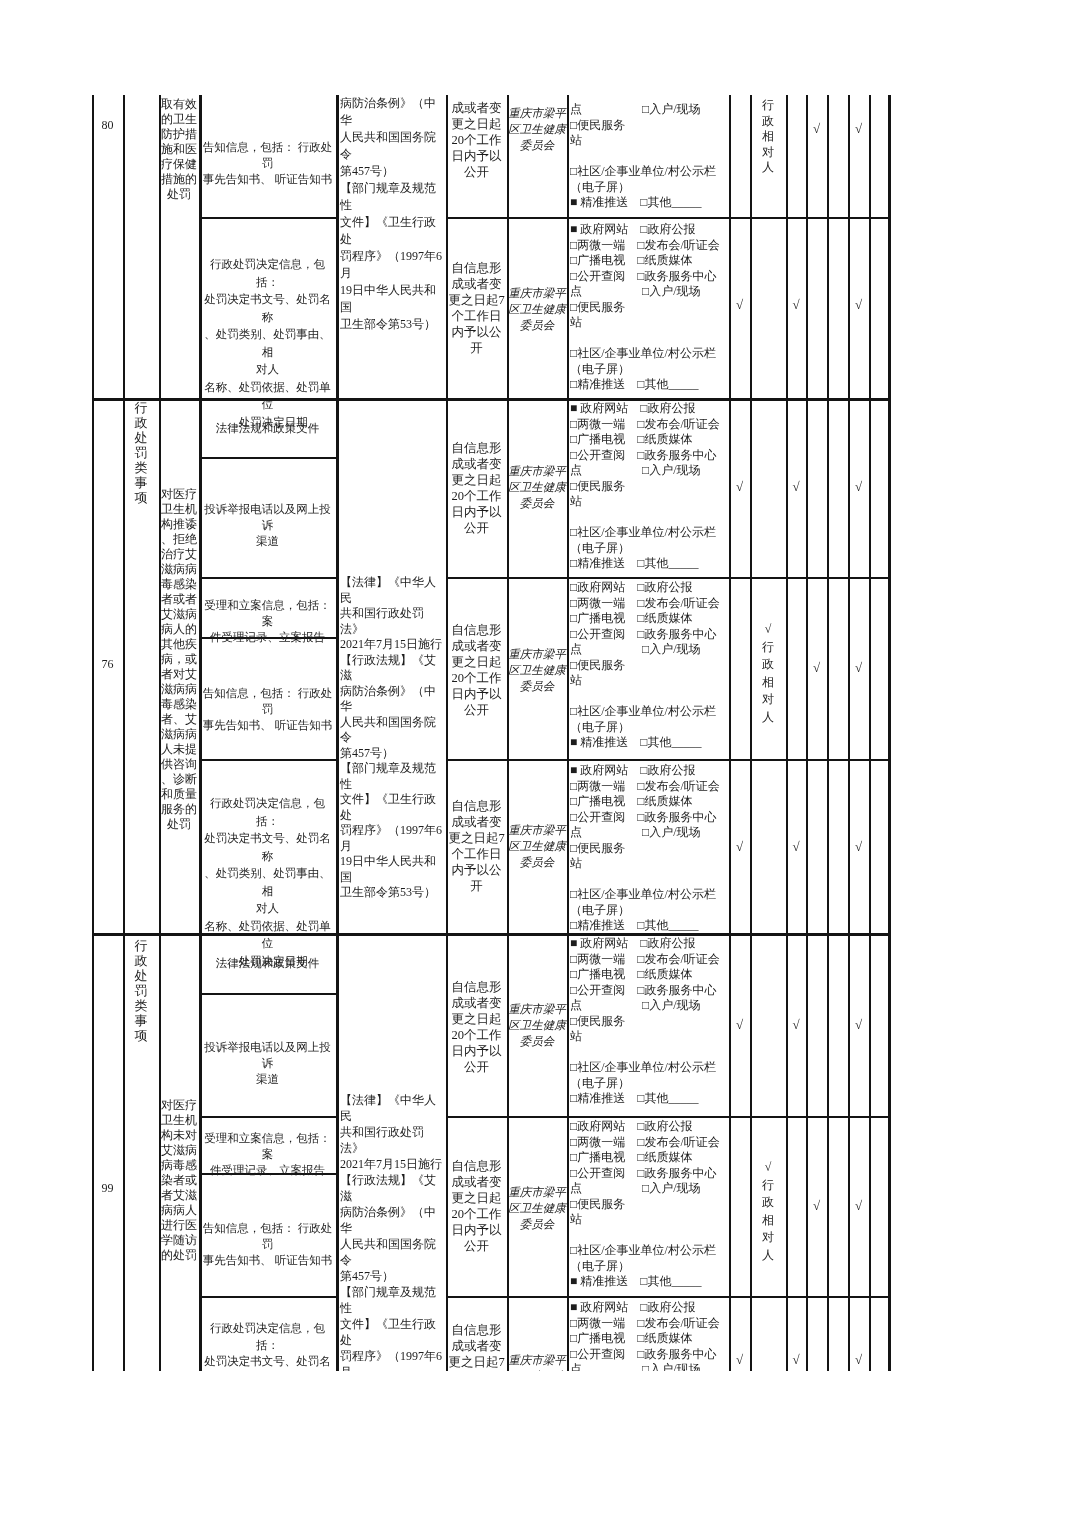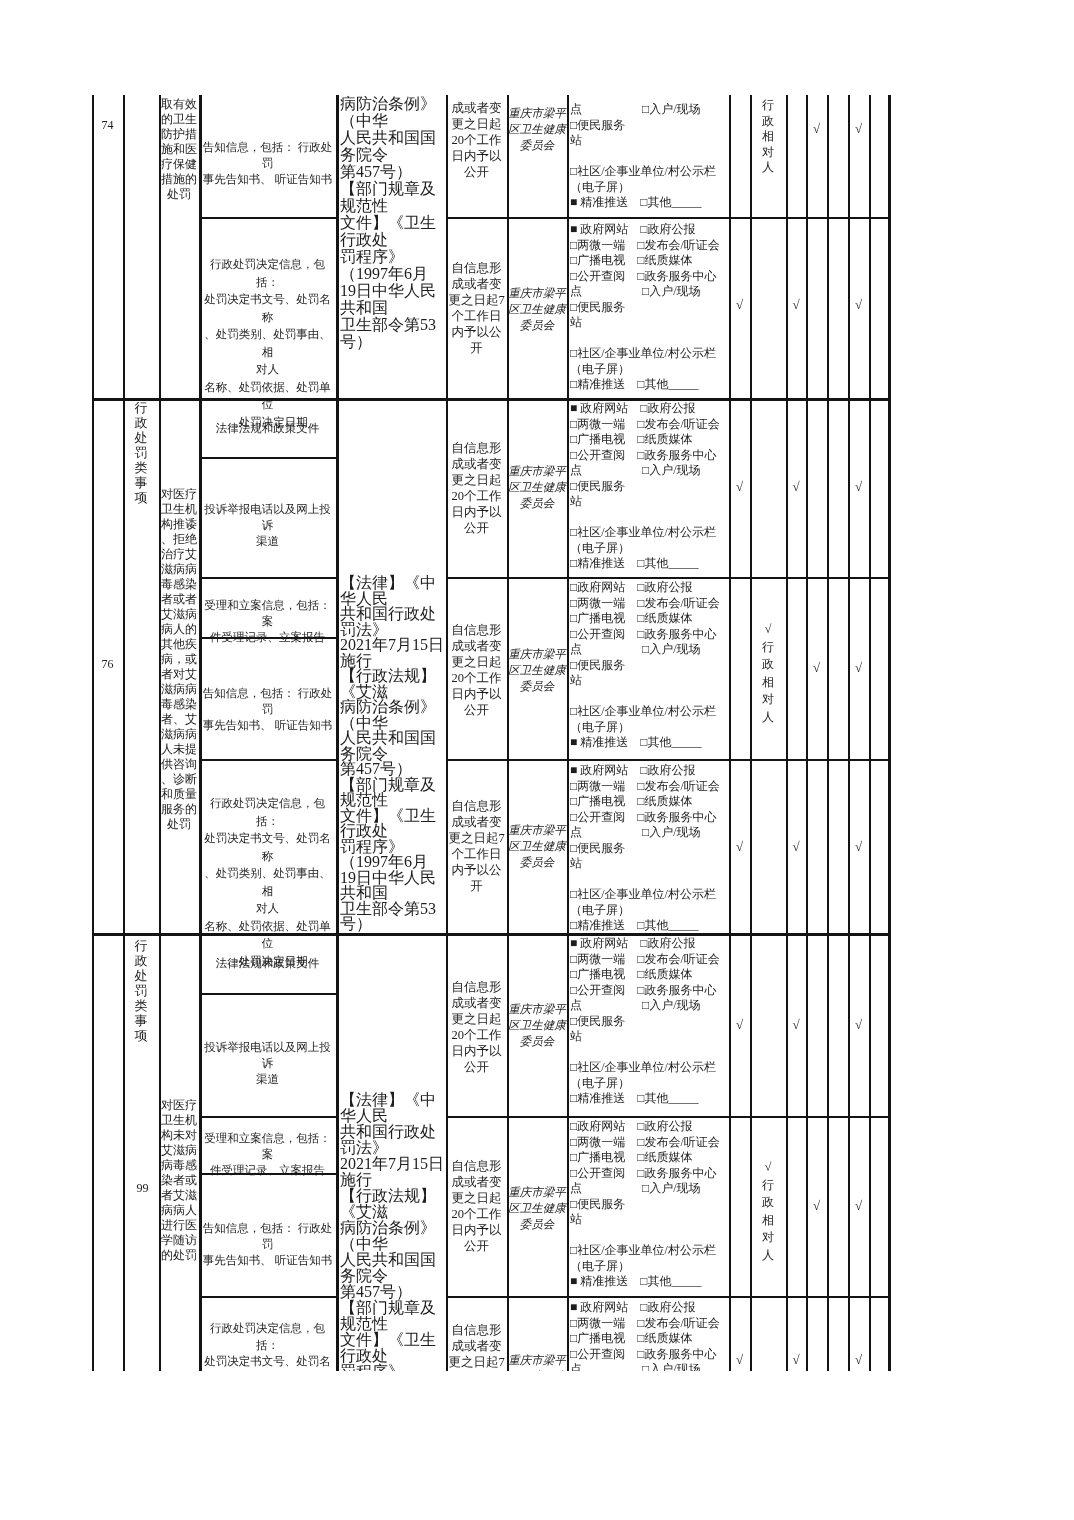--- a/index.html
+++ b/index.html
@@ -5,21 +5,21 @@
   html,body{margin:0;padding:0;background:#ffffff;}
   .page{position:relative;width:1074px;height:1520px;background:#fff;overflow:hidden;
         font-family:"Liberation Serif","DejaVu Serif",serif;color:#161616;}
   .tbl{position:absolute;left:92px;top:95px;width:799px;height:1276px;overflow:hidden;}
   .vl{position:absolute;top:0;height:1276px;width:2px;background:#141414;}
   .hl{position:absolute;height:2px;background:#141414;}
   .tb{position:absolute;white-space:pre-line;text-align:center;font-size:12.5px;line-height:16px;color:#1d1d1d;}
   .lft{text-align:left;}
   .sub{font-size:11.5px;}
   .vert{font-size:12px;line-height:15px;}
-  .leg{font-size:16px;font-family:Liberation Serif, serif;}
+  .leg{font-size:12px;font-family:Liberation Serif, serif;}
   .org{font-size:11.5px;font-style:italic;}
   .chn{font-size:12px;line-height:15.5px;}
   .chk{font-size:13px;line-height:14px;}
 </style>
 </head>
 <body>
 
 <div class="page">
   <div class="tbl">
 
@@ -50,21 +50,21 @@
     <div class="hl" style="left:107px;top:664px;width:140px;"></div>
     <div class="hl" style="left:354px;top:664px;width:445px;"></div>
     <div class="hl" style="left:0;top:838px;width:799px;height:3px;"></div>
     <div class="hl" style="left:107px;top:898px;width:140px;"></div>
     <div class="hl" style="left:107px;top:1021px;width:140px;"></div>
     <div class="hl" style="left:354px;top:1021px;width:445px;"></div>
     <div class="hl" style="left:107px;top:1078px;width:140px;"></div>
     <div class="hl" style="left:107px;top:1201px;width:140px;"></div>
     <div class="hl" style="left:354px;top:1201px;width:445px;"></div>
 
-    <div class="tb" style="left:0;top:22px;width:31px;font-size:12px;">74</div>
+    <div class="tb" style="left:0;top:22px;width:31px;font-size:12px;">80</div>
     <div class="tb vert" style="left:67px;top:2px;width:40px;">取有效
 的卫生
 防护措
 施和医
 疗保健
 措施的
 处罚</div>
     <div class="tb sub" style="left:107px;top:44px;width:137px;">告知信息，包括： 行政处罚
 事先告知书、 听证告知书</div>
     <div class="tb sub" style="left:107px;top:161px;width:137px;line-height:17.5px;">行政处罚决定信息，包括：
@@ -256,21 +256,21 @@
 □便民服务
 站
 
 □社区/企事业单位/村公示栏
 （电子屏）
 □精准推送　□其他_____</div>
     <div class="tb chk" style="left:637px;top:745px;width:21px;">√</div>
     <div class="tb chk" style="left:694px;top:745px;width:20px;">√</div>
     <div class="tb chk" style="left:756px;top:745px;width:21px;">√</div>
 
-    <div class="tb" style="left:0;top:1085px;width:31px;font-size:12px;padding-left:35px;">99</div>
+    <div class="tb" style="left:0;top:1085px;width:31px;font-size:12px;">99</div>
     <div class="tb" style="left:31px;top:843px;width:36px;font-size:13px;line-height:15px;">行
 政
 处
 罚
 类
 事
 项</div>
     <div class="tb vert" style="left:67px;top:1003px;width:40px;">对医疗
 卫生机
 构未对

